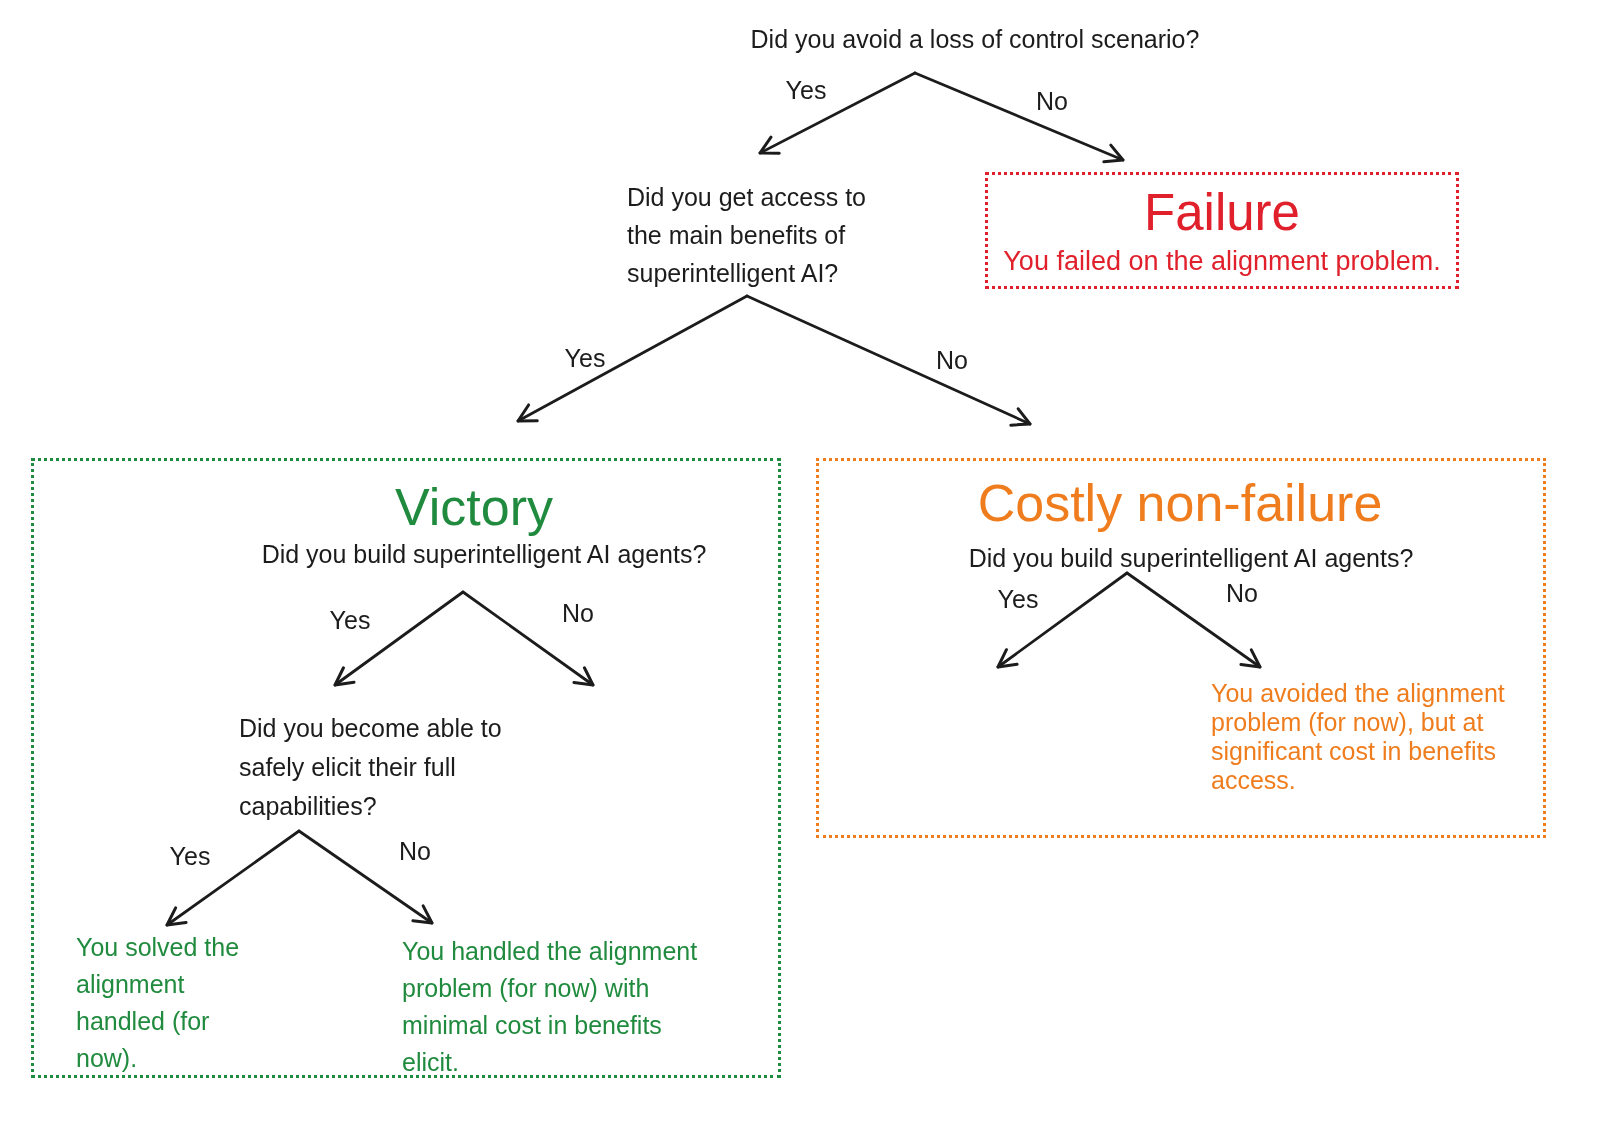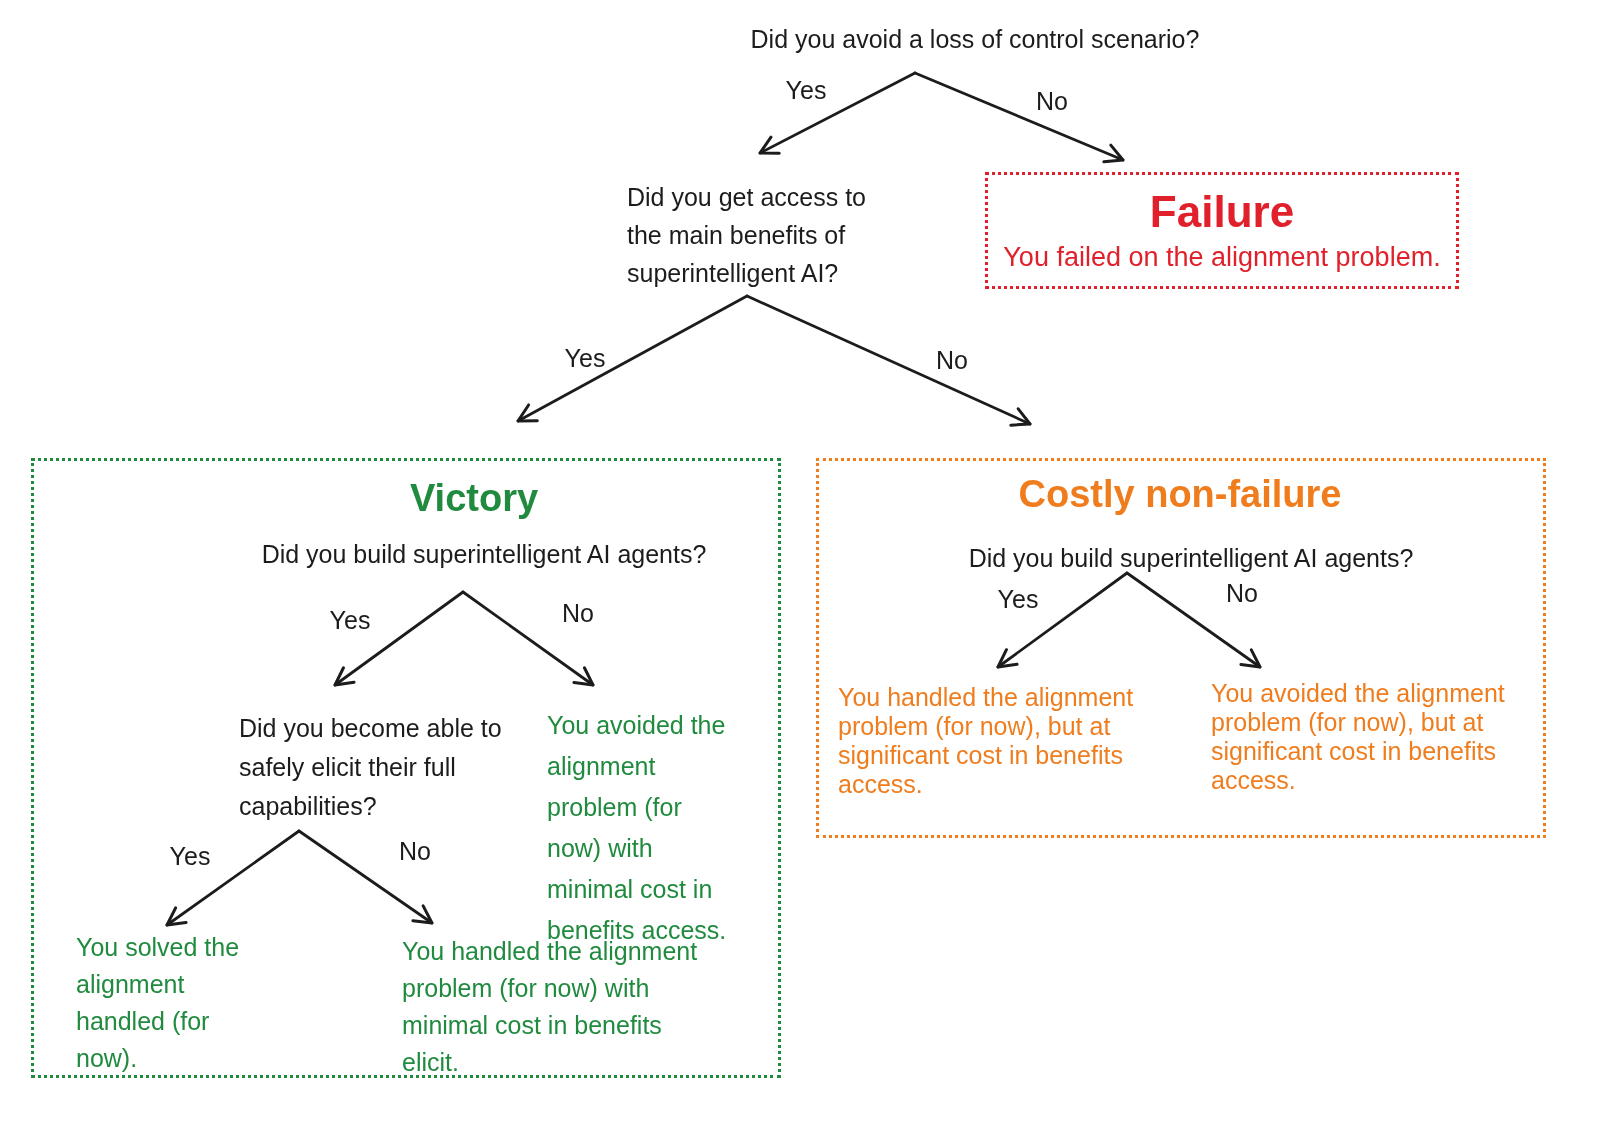--- a/index.html
+++ b/index.html
@@ -11,23 +11,23 @@
     font-family:"Liberation Sans", sans-serif; color:var(--ink); overflow:hidden;
   }
   .edges{position:absolute;left:0;top:0;width:1600px;height:1127px;}
   .txt{position:absolute; font-size:25px; line-height:38px;}
   .center-anchor{transform:translateX(-50%); white-space:nowrap;}
   .lbl{position:absolute; font-size:25px; transform:translate(-50%,-50%); white-space:nowrap;}
   .box{position:absolute; box-sizing:border-box;}
   .box.red{border:3px dotted var(--red);}
   .box.green{border:3px dotted var(--green);}
   .box.orange{border:3px dotted var(--orange);}
-  .box-title{position:absolute; font-size:38px; font-weight:700; transform:translateX(-50%); white-space:nowrap;} .green-t{color:var(--green);} .orange-t{color:var(--orange);}
+  .box-title{position:absolute; font-size:52px; font-weight:400; transform:translateX(-50%); white-space:nowrap;} .green-t{color:var(--green);} .orange-t{color:var(--orange);}
   .failure-inner{display:flex; flex-direction:column; align-items:center; height:100%; justify-content:center; gap:10px;}
-  .failure-title{font-size:44px; font-weight:700; color:var(--red); line-height:1;}
+  .failure-title{font-size:51px; font-weight:400; color:var(--red); line-height:1;}
   .failure-body{font-size:27px; color:var(--red); line-height:1;}
   .outcome{position:absolute; font-size:25px;}
 </style>
 </head>
 <body>
 
 <div class="canvas">
 
   <svg class="edges" viewBox="0 0 1600 1127">
     <defs>
@@ -61,31 +61,29 @@
   </div>
 
   <div class="txt" style="left:627px; top:178px; width:262px;">Did you get access to the main benefits of superintelligent AI?</div>
   <div class="lbl" style="left:585px; top:358px;">Yes</div>
   <div class="lbl" style="left:952px; top:360px;">No</div>
 
   <div class="box green" style="left:31px; top:458px; width:750px; height:620px;">
     <div class="box-title green-t" style="left:440px; top:16px;">Victory</div>
     <div class="txt center-anchor" style="left:450px; top:74px;">Did you build superintelligent AI agents?</div>
     <div class="txt" style="left:205px; top:248px; width:292px; line-height:39px;">Did you become able to safely elicit their full capabilities?</div>
-    <div class="outcome green-t" style="left:513px; top:244px; width:192px; line-height:41px;">You avoided the alignment problem (for now) with minimal cost in benefits access.</div>
     <div class="outcome green-t" style="left:42px; top:468px; width:178px; line-height:37px;">You solved the alignment handled (for now).</div>
     <div class="outcome green-t" style="left:368px; top:472px; width:318px; line-height:37px;">You handled the alignment problem (for now) with minimal cost in benefits elicit.</div>
   </div>
   <div class="lbl" style="left:350px; top:620px;">Yes</div>
   <div class="lbl" style="left:578px; top:613px;">No</div>
   <div class="lbl" style="left:190px; top:856px;">Yes</div>
   <div class="lbl" style="left:415px; top:851px;">No</div>
 
   <div class="box orange" style="left:816px; top:458px; width:730px; height:380px;">
     <div class="box-title orange-t" style="left:361px; top:12px;">Costly non-failure</div>
     <div class="txt center-anchor" style="left:372px; top:78px;">Did you build superintelligent AI agents?</div>
-    <div class="outcome orange-t" style="left:19px; top:222px; width:323px;">You handled the alignment problem (for now), but at significant cost in benefits access.</div>
     <div class="outcome orange-t" style="left:392px; top:218px; width:323px;">You avoided the alignment problem (for now), but at significant cost in benefits access.</div>
   </div>
   <div class="lbl" style="left:1018px; top:599px;">Yes</div>
   <div class="lbl" style="left:1242px; top:593px;">No</div>
 
 </div>
 
 </body></html>

